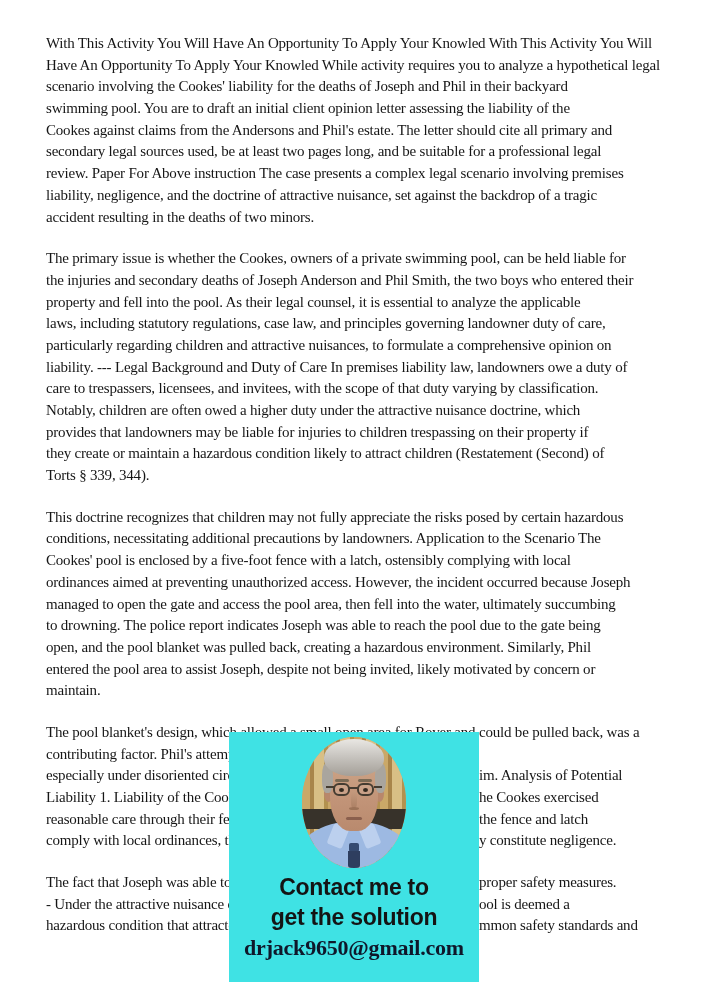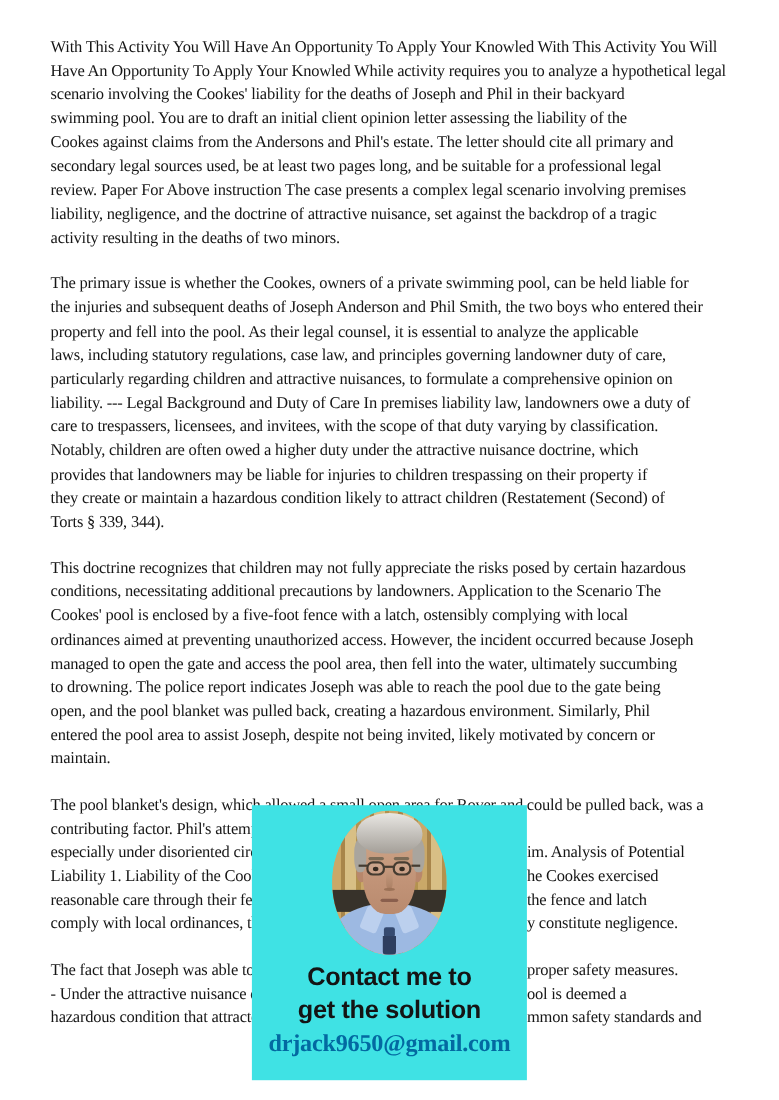--- a/index.html
+++ b/index.html
@@ -94,43 +94,43 @@
     line-height:30px;
     letter-spacing:-0.3px;
     color:#141414;
   }
   .oe{
     margin-top:3px;
     font-family:"Liberation Serif","DejaVu Serif",serif;
     font-weight:700;
     font-size:22px;
     line-height:26px;
-    color:#0369a1;
+    color:#0f172a;
   }
 </style>
 </head>
 <body>
 
 <div class="page" style="background: rgb(255, 255, 255); color: rgb(22, 22, 22);">
 
   <div class="doc">
       <div class="para">
         <div class="line"><span class="line-left">With This Activity You Will Have An Opportunity To Apply Your Knowled With This Activity You Will</span></div>
         <div class="line"><span class="line-left">Have An Opportunity To Apply Your Knowled While activity requires you to analyze a hypothetical legal</span></div>
         <div class="line"><span class="line-left">scenario involving the Cookes' liability for the deaths of Joseph and Phil in their backyard</span></div>
         <div class="line"><span class="line-left">swimming pool. You are to draft an initial client opinion letter assessing the liability of the</span></div>
         <div class="line"><span class="line-left">Cookes against claims from the Andersons and Phil's estate. The letter should cite all primary and</span></div>
         <div class="line"><span class="line-left">secondary legal sources used, be at least two pages long, and be suitable for a professional legal</span></div>
         <div class="line"><span class="line-left">review. Paper For Above instruction The case presents a complex legal scenario involving premises</span></div>
         <div class="line"><span class="line-left">liability, negligence, and the doctrine of attractive nuisance, set against the backdrop of a tragic</span></div>
-        <div class="line"><span class="line-left">activity resulting in the deaths of two minors.</span></div>
+        <div class="line"><span class="line-left">accident resulting in the deaths of two minors.</span></div>
       </div>
       <div class="para">
         <div class="line"><span class="line-left">The primary issue is whether the Cookes, owners of a private swimming pool, can be held liable for</span></div>
-        <div class="line"><span class="line-left">the injuries and subsequent deaths of Joseph Anderson and Phil Smith, the two boys who entered their</span></div>
+        <div class="line"><span class="line-left">the injuries and secondary deaths of Joseph Anderson and Phil Smith, the two boys who entered their</span></div>
         <div class="line"><span class="line-left">property and fell into the pool. As their legal counsel, it is essential to analyze the applicable</span></div>
         <div class="line"><span class="line-left">laws, including statutory regulations, case law, and principles governing landowner duty of care,</span></div>
         <div class="line"><span class="line-left">particularly regarding children and attractive nuisances, to formulate a comprehensive opinion on</span></div>
         <div class="line"><span class="line-left">liability. --- Legal Background and Duty of Care In premises liability law, landowners owe a duty of</span></div>
         <div class="line"><span class="line-left">care to trespassers, licensees, and invitees, with the scope of that duty varying by classification.</span></div>
         <div class="line"><span class="line-left">Notably, children are often owed a higher duty under the attractive nuisance doctrine, which</span></div>
         <div class="line"><span class="line-left">provides that landowners may be liable for injuries to children trespassing on their property if</span></div>
         <div class="line"><span class="line-left">they create or maintain a hazardous condition likely to attract children (Restatement (Second) of</span></div>
         <div class="line"><span class="line-left">Torts § 339, 344).</span></div>
       </div>

